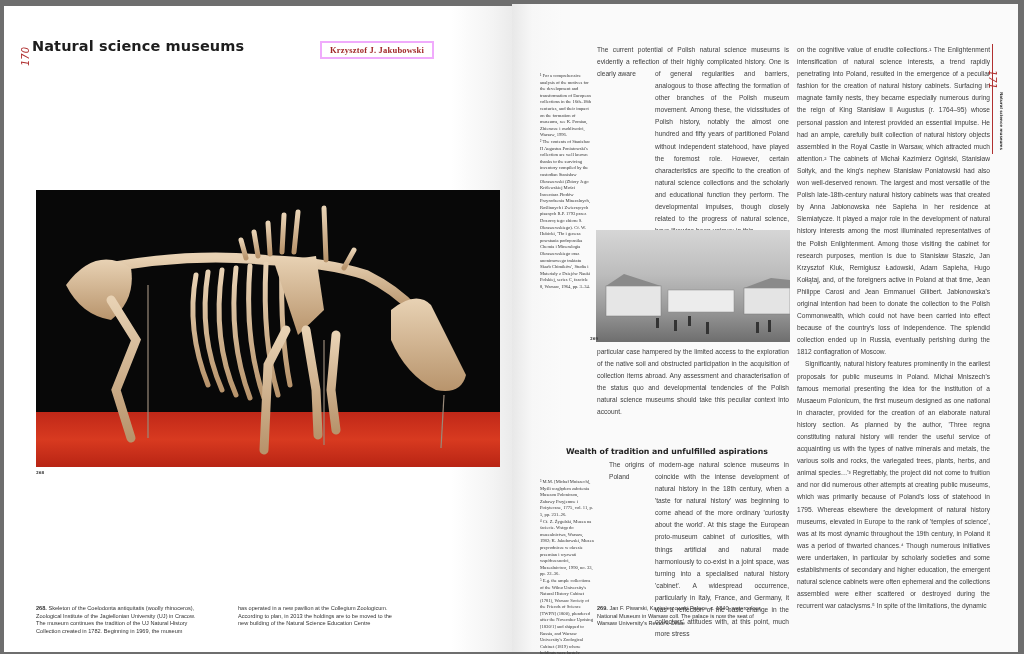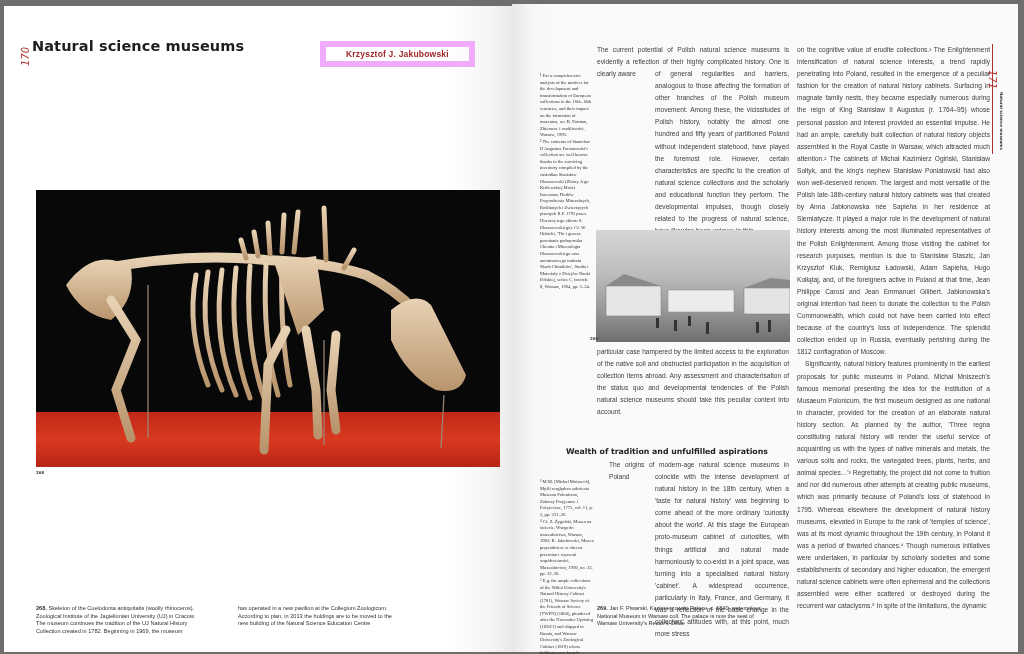--- a/index.html
+++ b/index.html
@@ -2,21 +2,21 @@
 <html><head>
 <meta charset="utf-8">
 <style>
   html,body{margin:0;padding:0;}
   body{width:1024px;height:654px;background:#6e6e6e;position:relative;overflow:hidden;font-family:"DejaVu Sans",sans-serif;}
   .page{position:absolute;background:#ffffff;}
   #left-page{left:4px;top:6px;width:508px;height:646px;background:linear-gradient(to right,#ffffff 0%,#ffffff 88%,#f4f4f4 96%,#ebebeb 100%);}
   #right-page{left:512px;top:4px;width:506px;height:648px;background:linear-gradient(to right,#e8e8e8 0%,#f7f7f7 4%,#fafafa 10%,#fafafa 100%);}
   .pagenum{position:absolute;color:#b03030;font-size:10px;font-style:italic;transform:rotate(-90deg);transform-origin:left top;}
   .title{position:absolute;left:32px;top:38px;font-size:14.5px;font-weight:bold;color:#1e1e1e;letter-spacing:0.1px;}
-  .author{position:absolute;left:320px;top:41px;font-family:Liberation Sans, sans-serif;font-size:8.5px;font-weight:bold;color:#a02828;border:6px solid #f0abfc;padding:2px 20px;letter-spacing:0.2px;}
+  .author{position:absolute;left:320px;top:41px;font-family:Liberation Serif, serif;font-size:8.5px;font-weight:bold;color:#a02828;border:2px solid #f0abfc;padding:2px 8px;letter-spacing:0.2px;}
   .photo{position:absolute;left:36px;top:190px;width:464px;height:277px;background:#080808;overflow:hidden;}
   .photo .floor{position:absolute;left:0;bottom:0;width:100%;height:55px;background:linear-gradient(#c02818,#d83a20 50%,#b82414);}
   .fignum{position:absolute;font-size:4px;color:#444;font-weight:bold;}
   .caption{position:absolute;font-family:"Liberation Sans Narrow","Liberation Sans",sans-serif;font-size:5.6px;line-height:7.6px;color:#333;}
   .caption b{font-weight:bold;}
   .body-col{position:absolute;font-family:"Liberation Sans",sans-serif;font-size:6.6px;line-height:12.1px;color:#404040;text-align:justify;}
   .body-col p{margin:0;}
   .fn{position:absolute;font-family:"Liberation Serif",serif;font-size:4.6px;line-height:6.6px;color:#333;}
   .fn p{margin:0;}
   .subhead{position:absolute;left:566px;top:447px;font-size:7.8px;font-weight:bold;color:#222;}

